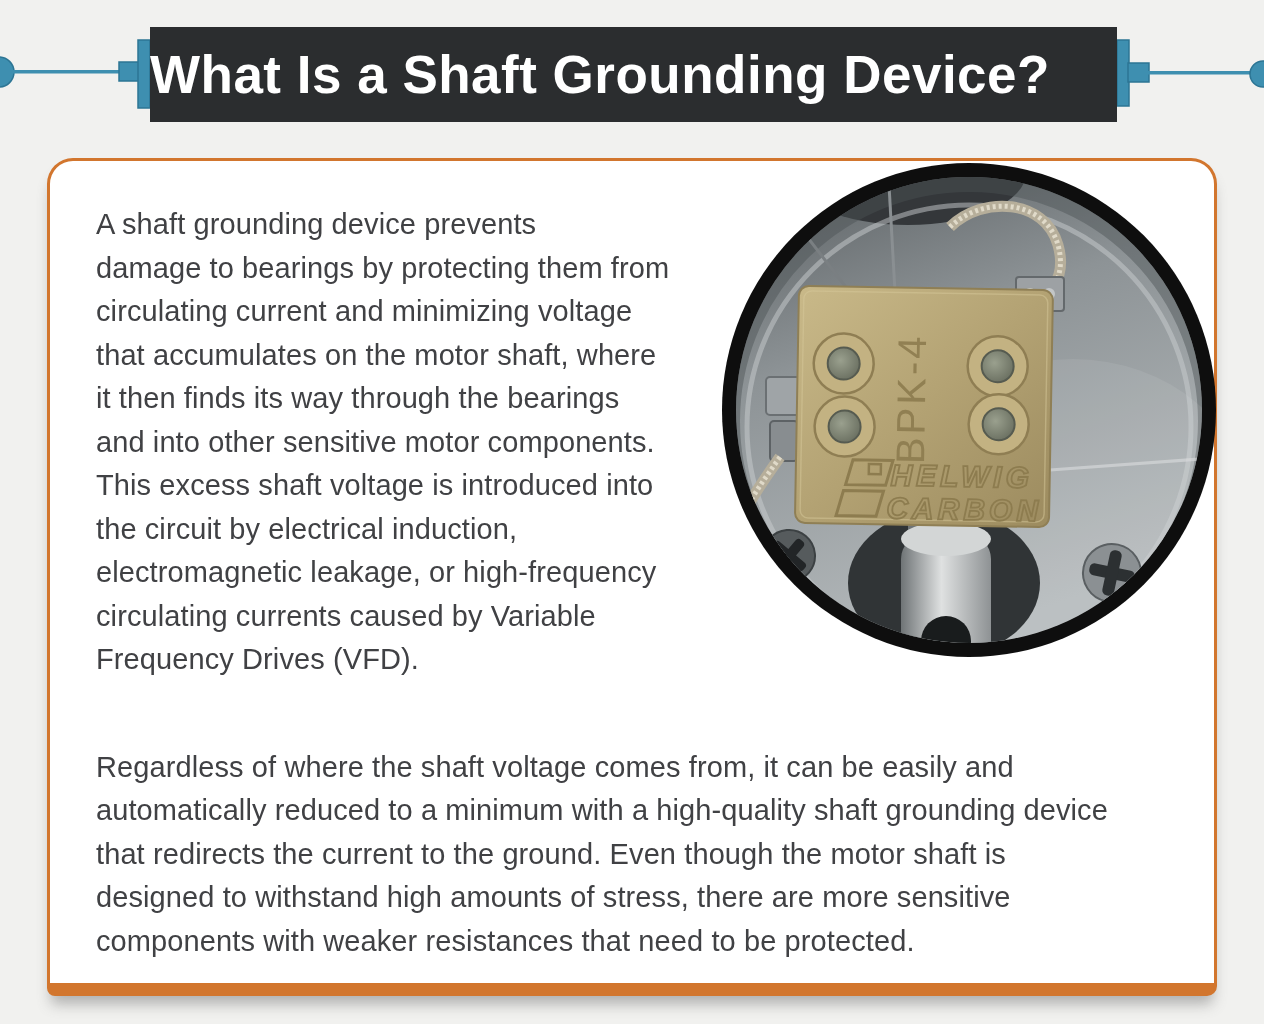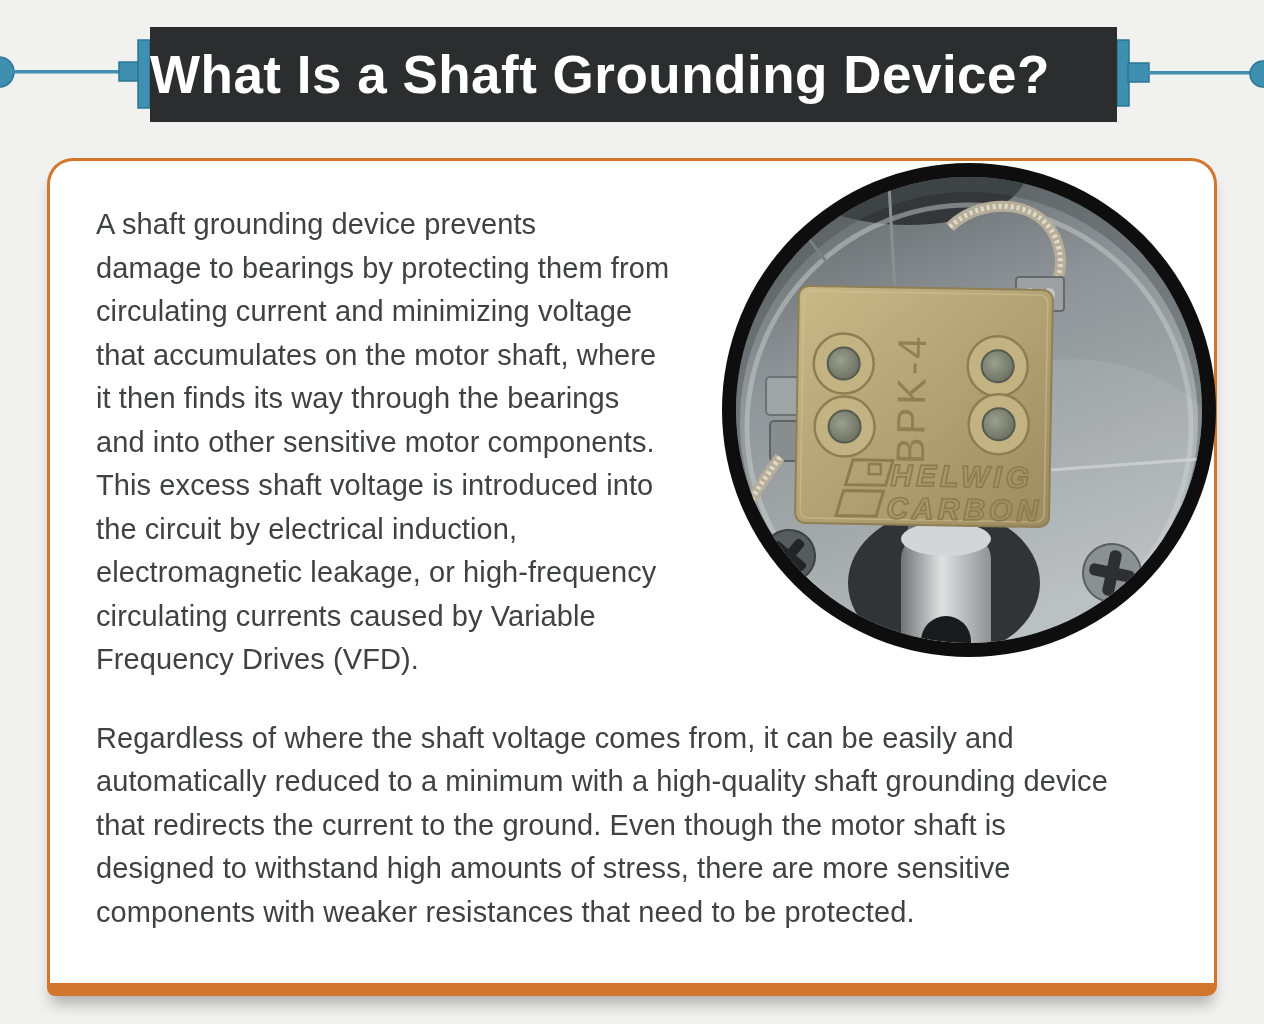--- a/index.html
+++ b/index.html
@@ -42,21 +42,21 @@
     z-index:1;
   }
   .card-inner { padding:42px 24px 0 46px; }
   .para {
     margin:0;
     font-size:29px; line-height:43.5px;
     color:#404144;
     white-space:pre-line;
     letter-spacing:0.1px;
   }
-  .para2 { margin-top:35px; }
+  .para2 { margin-top:64px; }
 
   
   .photo { position:absolute; left:718px; top:159px; width:502px; height:502px; z-index:3; }
   .photo text { font-family:"Liberation Sans", sans-serif; }
 </style>
 </head>
 <body>
 
 <div class="stage">
 

